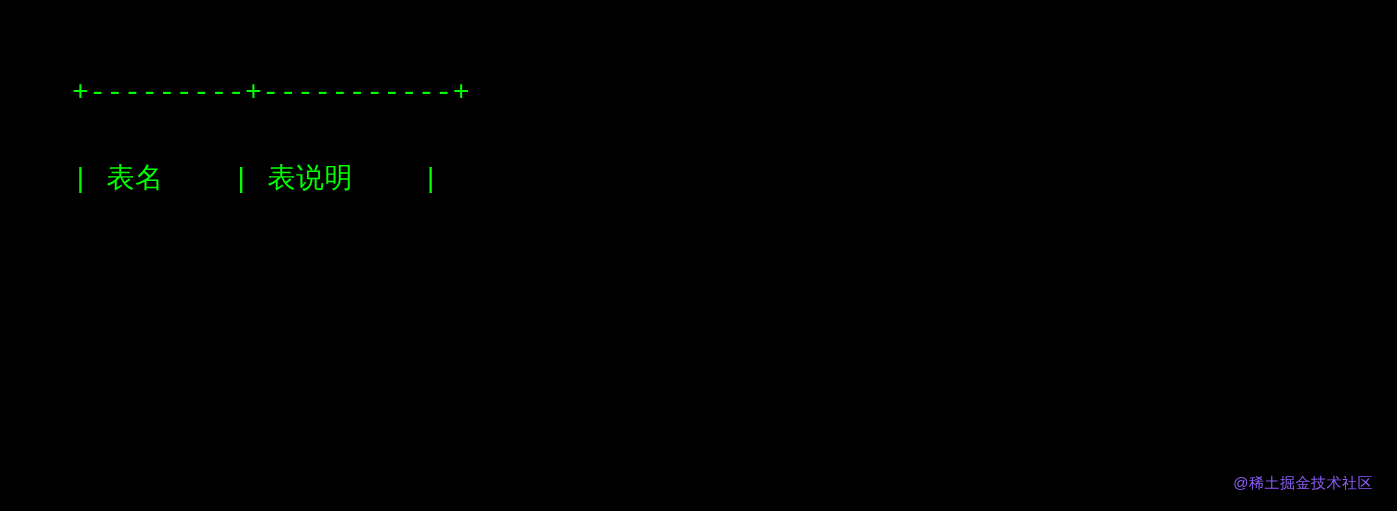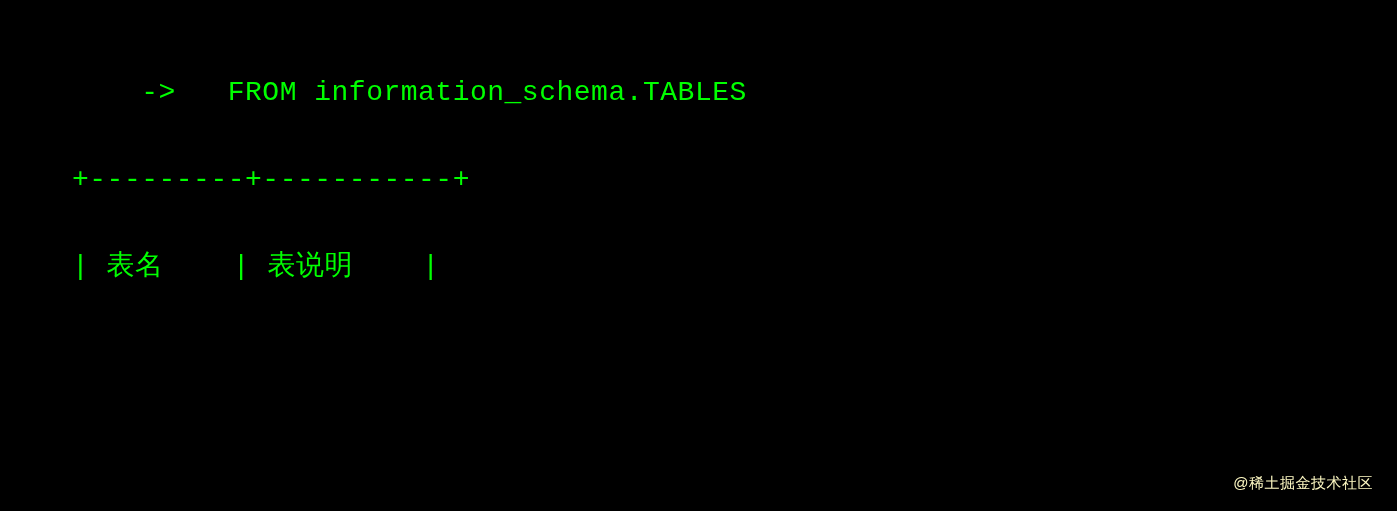--- a/index.html
+++ b/index.html
@@ -20,31 +20,30 @@
     }
     .terminal {
       line-height: 1.55;
       white-space: pre;
       letter-spacing: 0.5px;
     }
     .watermark {
       position: absolute;
       bottom: 18px;
       right: 24px;
-      color: #fef9c3;
+      color: #8b5cf6;
       font-size: 15px;
       font-family: sans-serif;
       letter-spacing: 0.5px;
     }
   </style>
 </head>
 <body>
 
 <div class="terminal">
-<div>    -&gt;   FROM information_schema.TABLES</div>
 <div>+---------+-----------+</div>
 <div>| 表名    | 表说明    |</div>
 
 
 
 
 </div>
 
 <div class="watermark">@稀土掘金技术社区</div>
 

